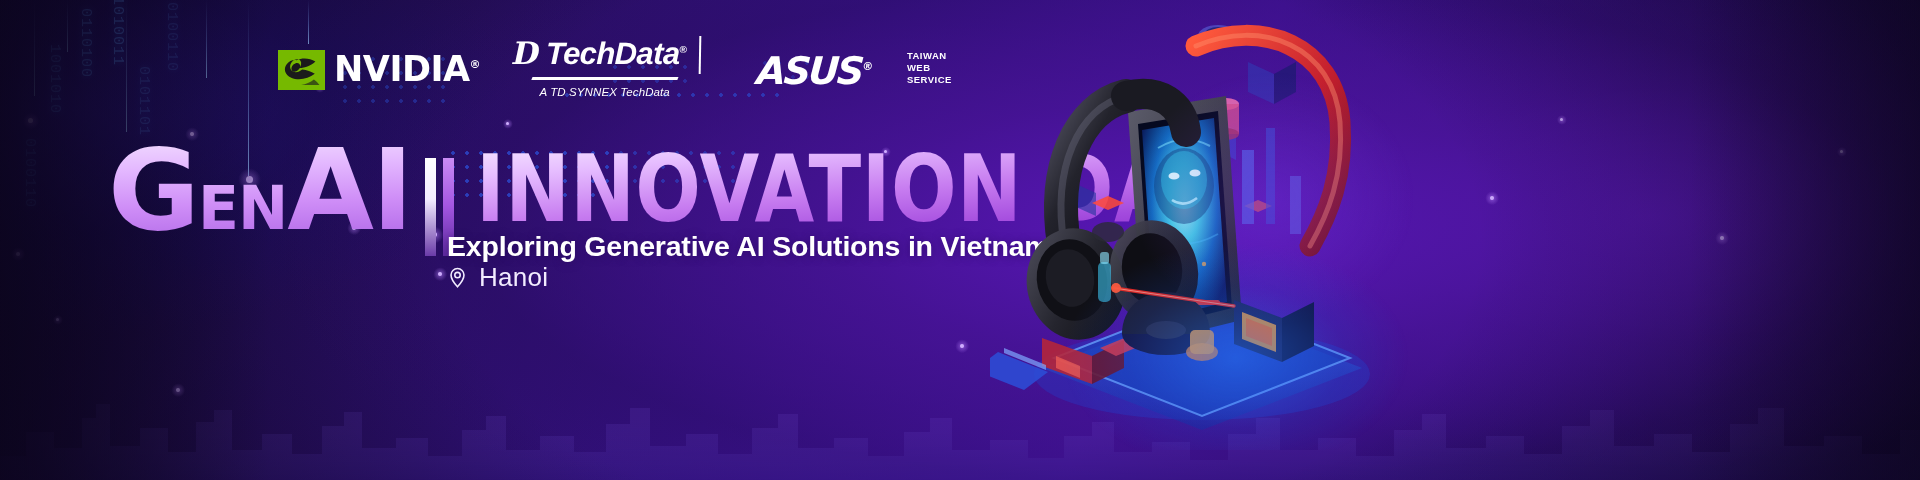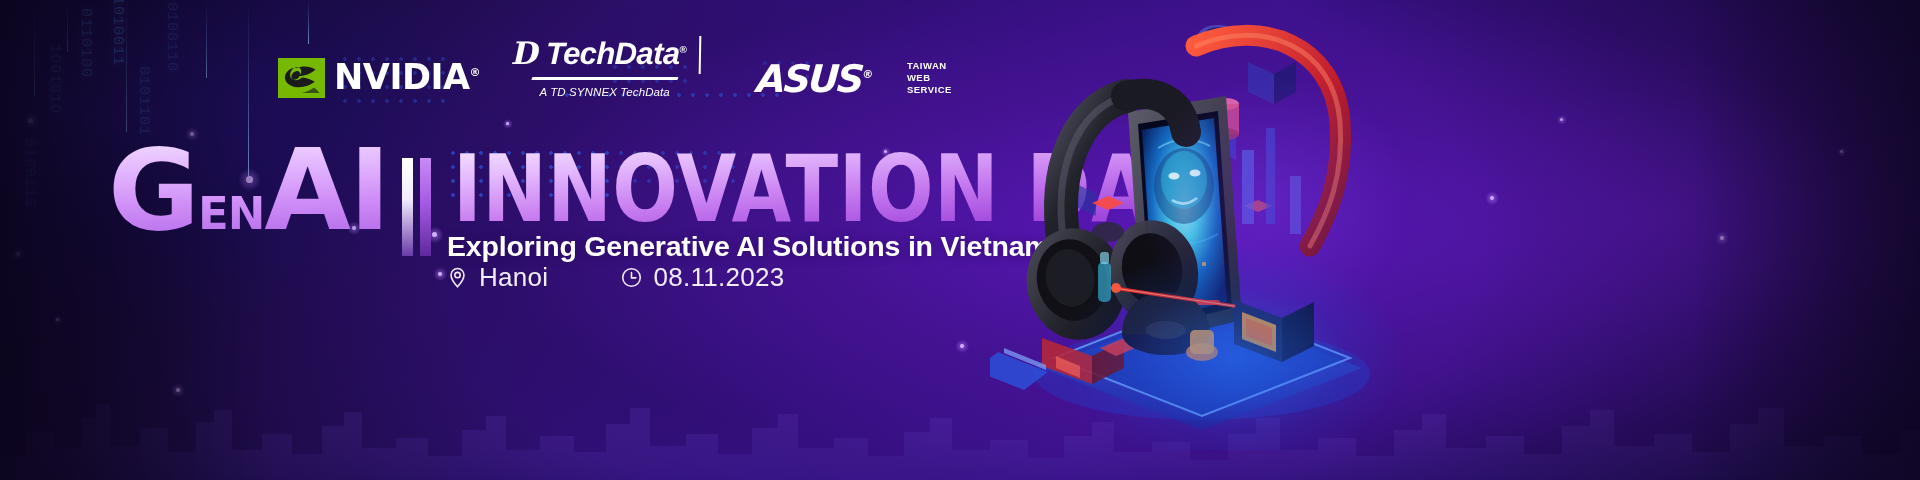--- a/index.html
+++ b/index.html
@@ -72,21 +72,21 @@
 
   
   .skyline {
     position:absolute; left:0; right:0; bottom:0; height:120px;
     opacity:0.5;
   }
 
   
   #logo-row {
     position:absolute; left:278px; top:36px;
-    display:flex; align-items:flex-end;
+    display:flex; align-items:center;
   }
 
   .logo-block { position:relative; display:flex; align-items:center; }
 
   
   #logo-nvidia { gap:9px; margin-top:6px; }
   .nv-eye {
     width:47px; height:40px;
     background:#76b900;
     display:flex; align-items:center; justify-content:center;
@@ -157,21 +157,21 @@
 
   #genai {
     font-size:112px; font-weight:bold; line-height:0.86;
     letter-spacing:-2px;
     background:linear-gradient(178deg, #f0d8ff 0%, #e4b9ff 26%, #cf8ef7 62%, #b26ae8 100%);
     -webkit-background-clip:text; background-clip:text;
     color:transparent;
     font-family:"DejaVu Sans", sans-serif;
     white-space:nowrap;
   }
-  #genai .small { font-size:45px; letter-spacing:-1px; }
+  #genai .small { font-size:60px; letter-spacing:-1px; }
 
   .divider { width:11px; height:98px; margin-top:16px; }
   #divider-white {
     margin-left:13px;
     background:linear-gradient(to bottom, #ffffff 0%, #f3ecff 42%, #6a3ba8 100%);
   }
   #divider-purple {
     margin-left:7px;
     background:linear-gradient(to bottom, #c98bf5 0%, #a457e2 48%, #5d2a9e 100%);
   }
@@ -322,27 +322,20 @@
   <div id="subtitle">Exploring Generative AI Solutions in Vietnam</div>
 
   <div id="meta-row">
     <div class="meta-item" id="meta-location">
       <svg class="meta-icon" viewBox="0 0 24 24">
         <path d="M12 1.8c-4.1 0-7.4 3.3-7.4 7.4 0 5.5 7.4 13.4 7.4 13.4s7.4-7.9 7.4-13.4c0-4.1-3.3-7.4-7.4-7.4Z" fill="none" stroke="#f2ecff" stroke-width="1.8"></path>
         <circle cx="12" cy="9.2" r="3.1" fill="none" stroke="#f2ecff" stroke-width="1.8"></circle>
       </svg>
       <span class="meta-text">Hanoi</span>
     </div>
-    <div class="meta-item" id="meta-date">
-      <svg class="meta-icon" viewBox="0 0 24 24">
-        <circle cx="12" cy="12" r="10" fill="none" stroke="#f2ecff" stroke-width="1.8"></circle>
-        <path d="M12 6.4 L12 12.4 L17 12.4" fill="none" stroke="#f2ecff" stroke-width="1.8" stroke-linecap="round"></path>
-      </svg>
-      <span class="meta-text">08.11.2023</span>
-    </div>
   </div>
 
   <div id="illustration">
     <div id="illo-glow"></div>
 
     <svg width="500" height="480" viewBox="0 0 500 480">
       <defs>
         <linearGradient id="platG" x1="0" y1="0" x2="0" y2="1">
           <stop offset="0%" stop-color="#3a7bff" stop-opacity="0.95"></stop>
           <stop offset="100%" stop-color="#0e2a9c" stop-opacity="0.85"></stop>

